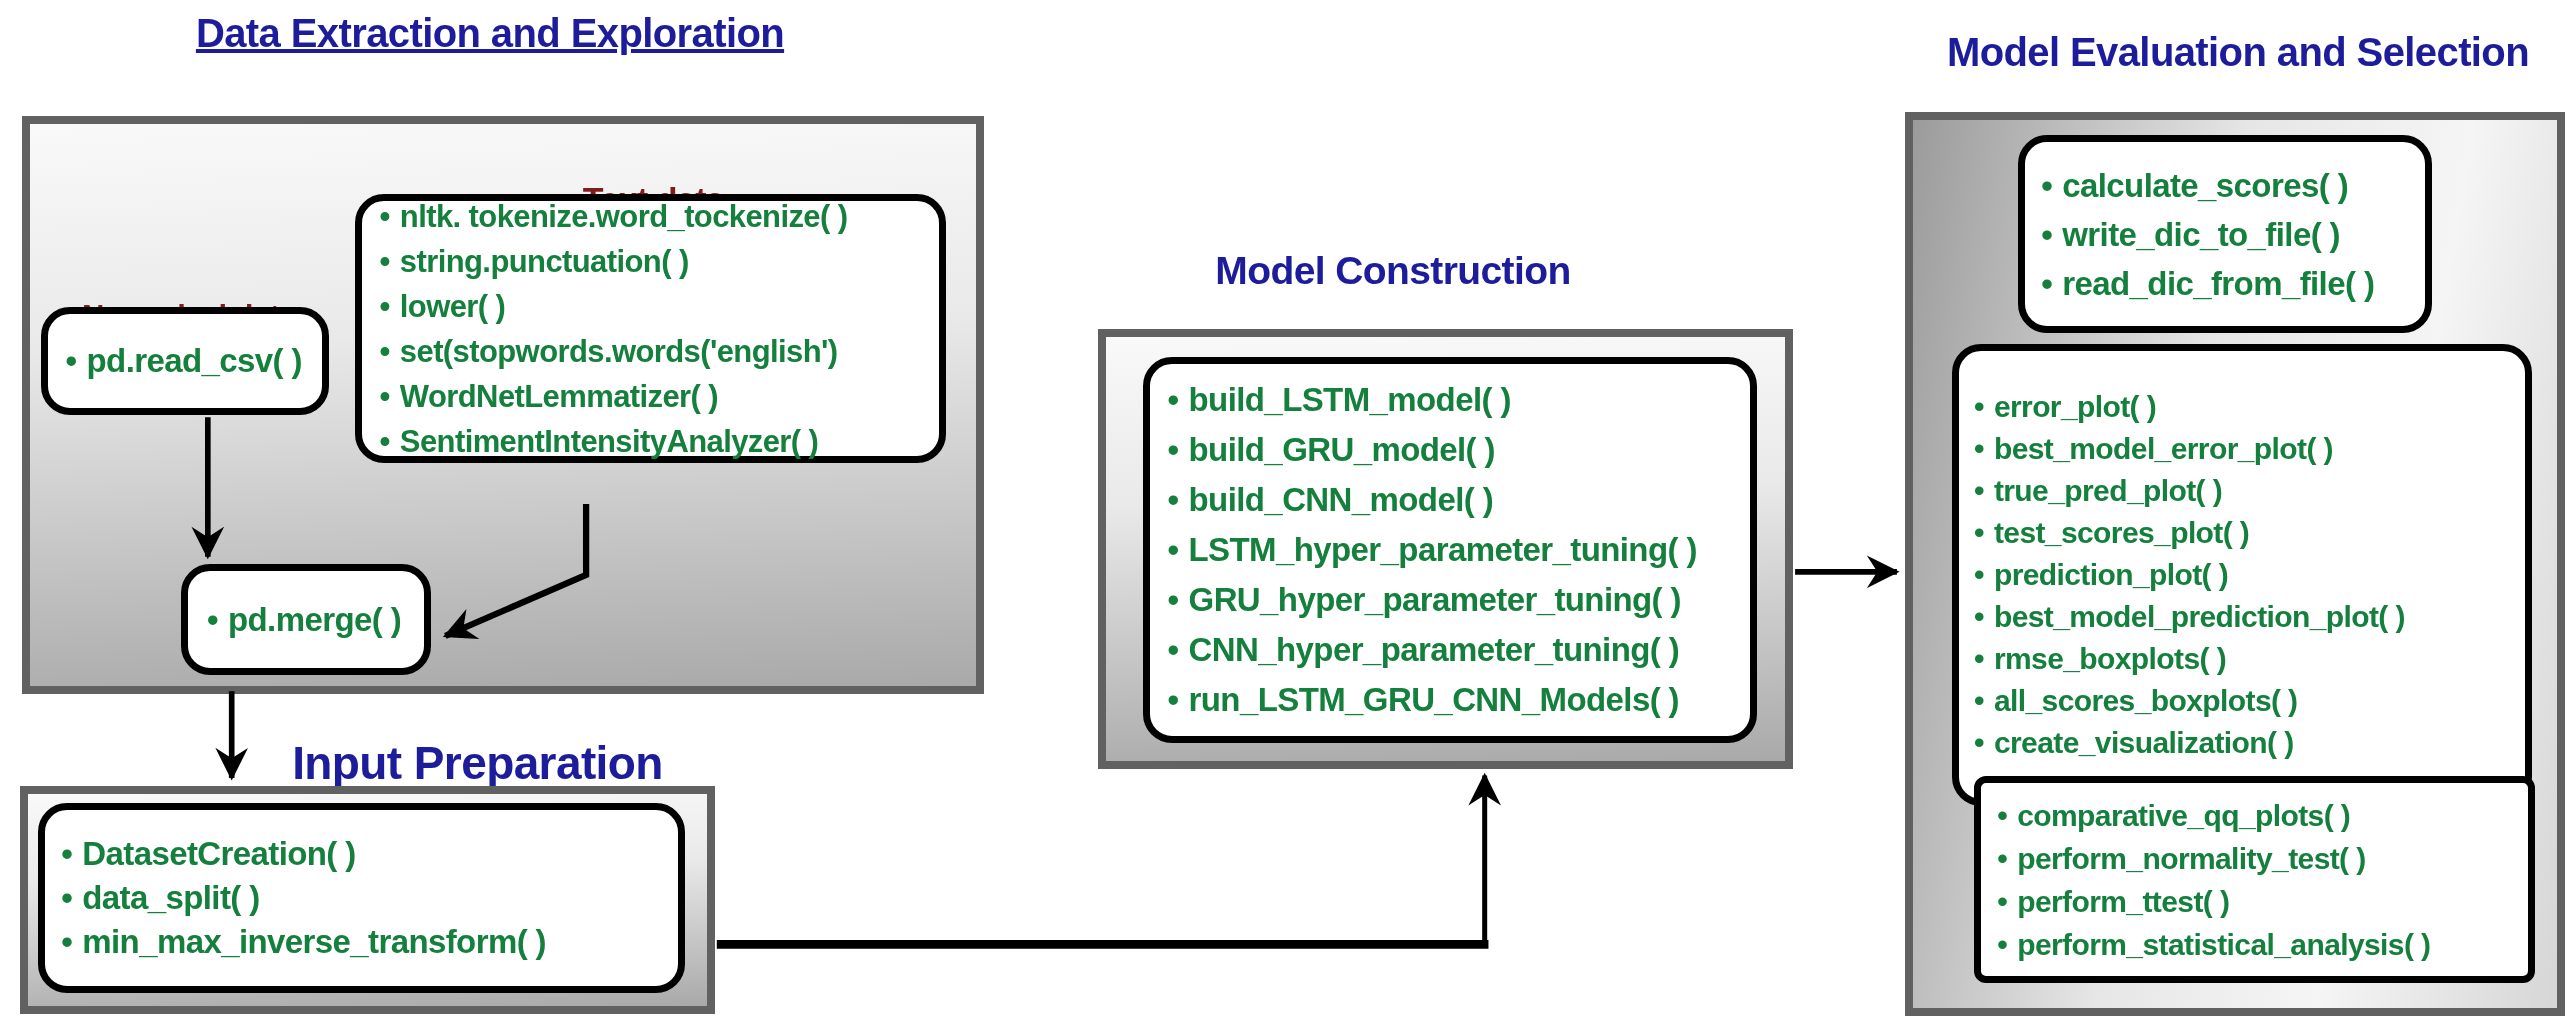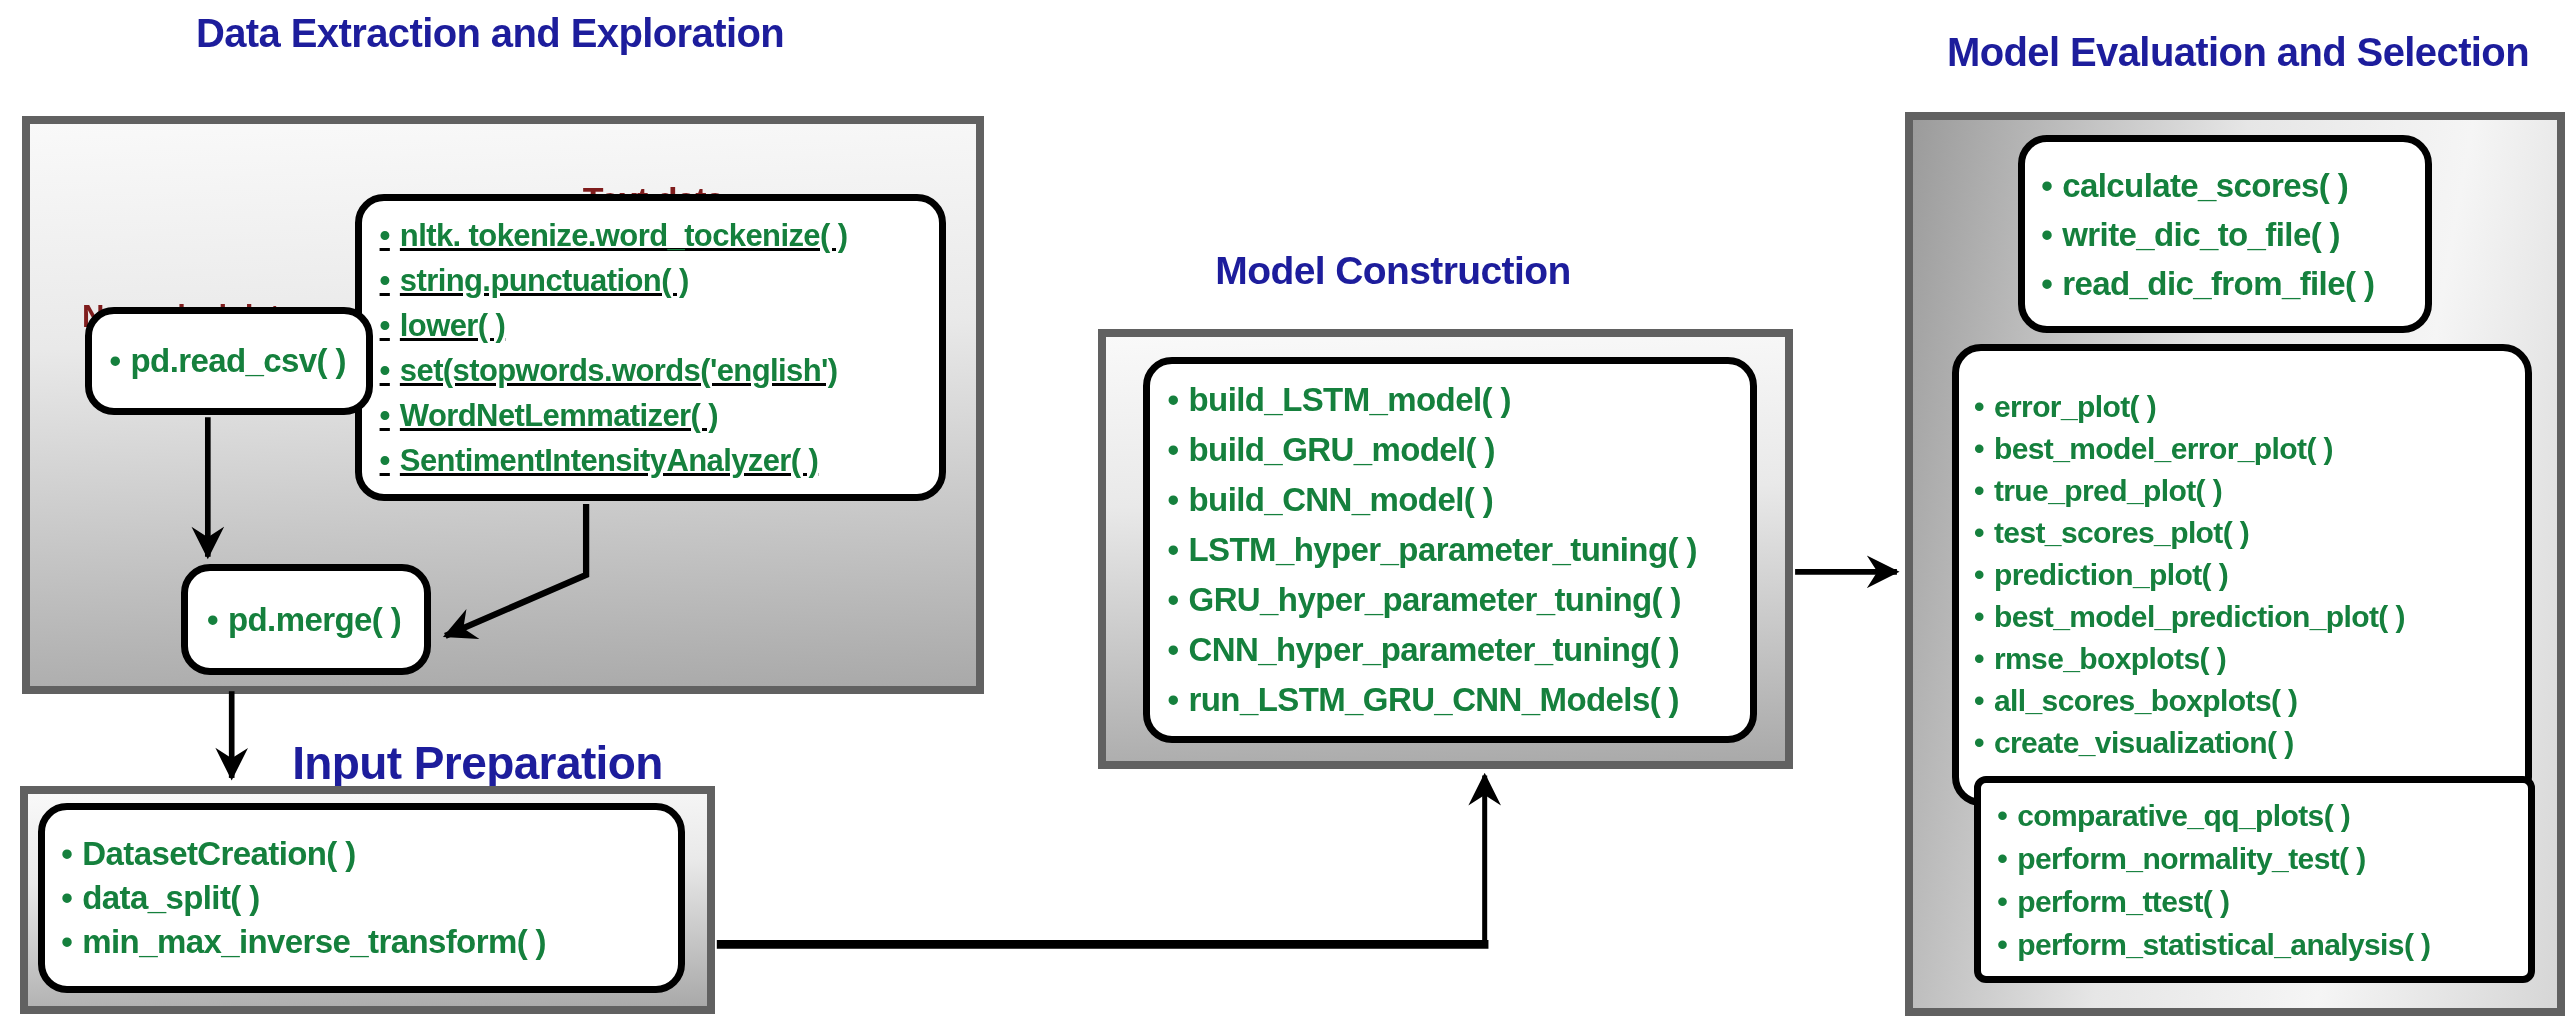--- a/index.html
+++ b/index.html
@@ -30,44 +30,44 @@
   .fn::before{content:"•";margin-right:10px;}
   .sublabel{
     position:absolute;color:#7f1d1d;font-weight:700;text-align:center;
     letter-spacing:-0.6px;white-space:nowrap;margin-top:40px;
   }
   svg.connectors{position:absolute;left:0;top:0;pointer-events:none;}
 </style>
 </head>
 <body>
 
-<div class="title" style="left:157px;top:11.3px;width:666px;font-size:40px;">Data Extraction and Exploration</div>
+<div class="title" style="left:157px;top:11.3px;width:666px;font-size:40px;text-decoration:underline;">Data Extraction and Exploration</div>
 
 <div class="title" style="left:264px;top:720px;width:427px;font-size:46px;margin-top:16px;">Input Preparation</div>
 
 <div class="title" style="left:1173px;top:249px;width:440px;font-size:39px;">Model Construction</div>
 
 <div class="title" style="left:1911px;top:30px;width:654px;font-size:40px;">Model Evaluation and Selection</div>
 
 <div class="panel" style="left:22px;top:116px;width:962px;height:578px;"></div>
 
 <div class="sublabel" style="left:528px;top:140px;width:251px;font-size:34px;">Text data</div>
 
 <div class="sublabel" style="left:57px;top:259px;width:264px;font-size:31px;">Numerical data</div>
 
-<div class="fnbox" style="left:355px;top:194px;width:591px;height:307px;padding:12.6px 8.8px 12.6px 17.6px;font-size:31px;line-height:45px;text-decoration:underline;">
+<div class="fnbox" style="left:355px;top:194px;width:591px;height:269px;padding:12.6px 8.8px 12.6px 17.6px;font-size:31px;line-height:45px;">
     <div class="fn">nltk. tokenize.word_tockenize( )</div>
     <div class="fn">string.punctuation( )</div>
     <div class="fn">lower( )</div>
     <div class="fn">set(stopwords.words('english')</div>
     <div class="fn">WordNetLemmatizer( )</div>
     <div class="fn">SentimentIntensityAnalyzer( )</div>
   </div>
 
-<div class="fnbox" style="left:41px;top:307px;width:288px;height:108px;padding-left:17.6px;font-size:33px;line-height:38px;margin-left:44px;">
+<div class="fnbox" style="left:41px;top:307px;width:288px;height:108px;padding-left:17.6px;font-size:33px;line-height:38px;">
     <div class="fn">pd.read_csv( )</div>
   </div>
 
 <div class="fnbox" style="left:181px;top:564px;width:250px;height:111px;padding-left:19px;font-size:33px;line-height:38px;">
     <div class="fn">pd.merge( )</div>
   </div>
 
 <div class="panel" style="left:20px;top:786px;width:695px;height:228px;"></div>
 
 <div class="fnbox" style="left:38px;top:803px;width:647px;height:190px;padding:6.3px 7.5px 6.3px 16.3px;font-size:33px;line-height:44px;">

